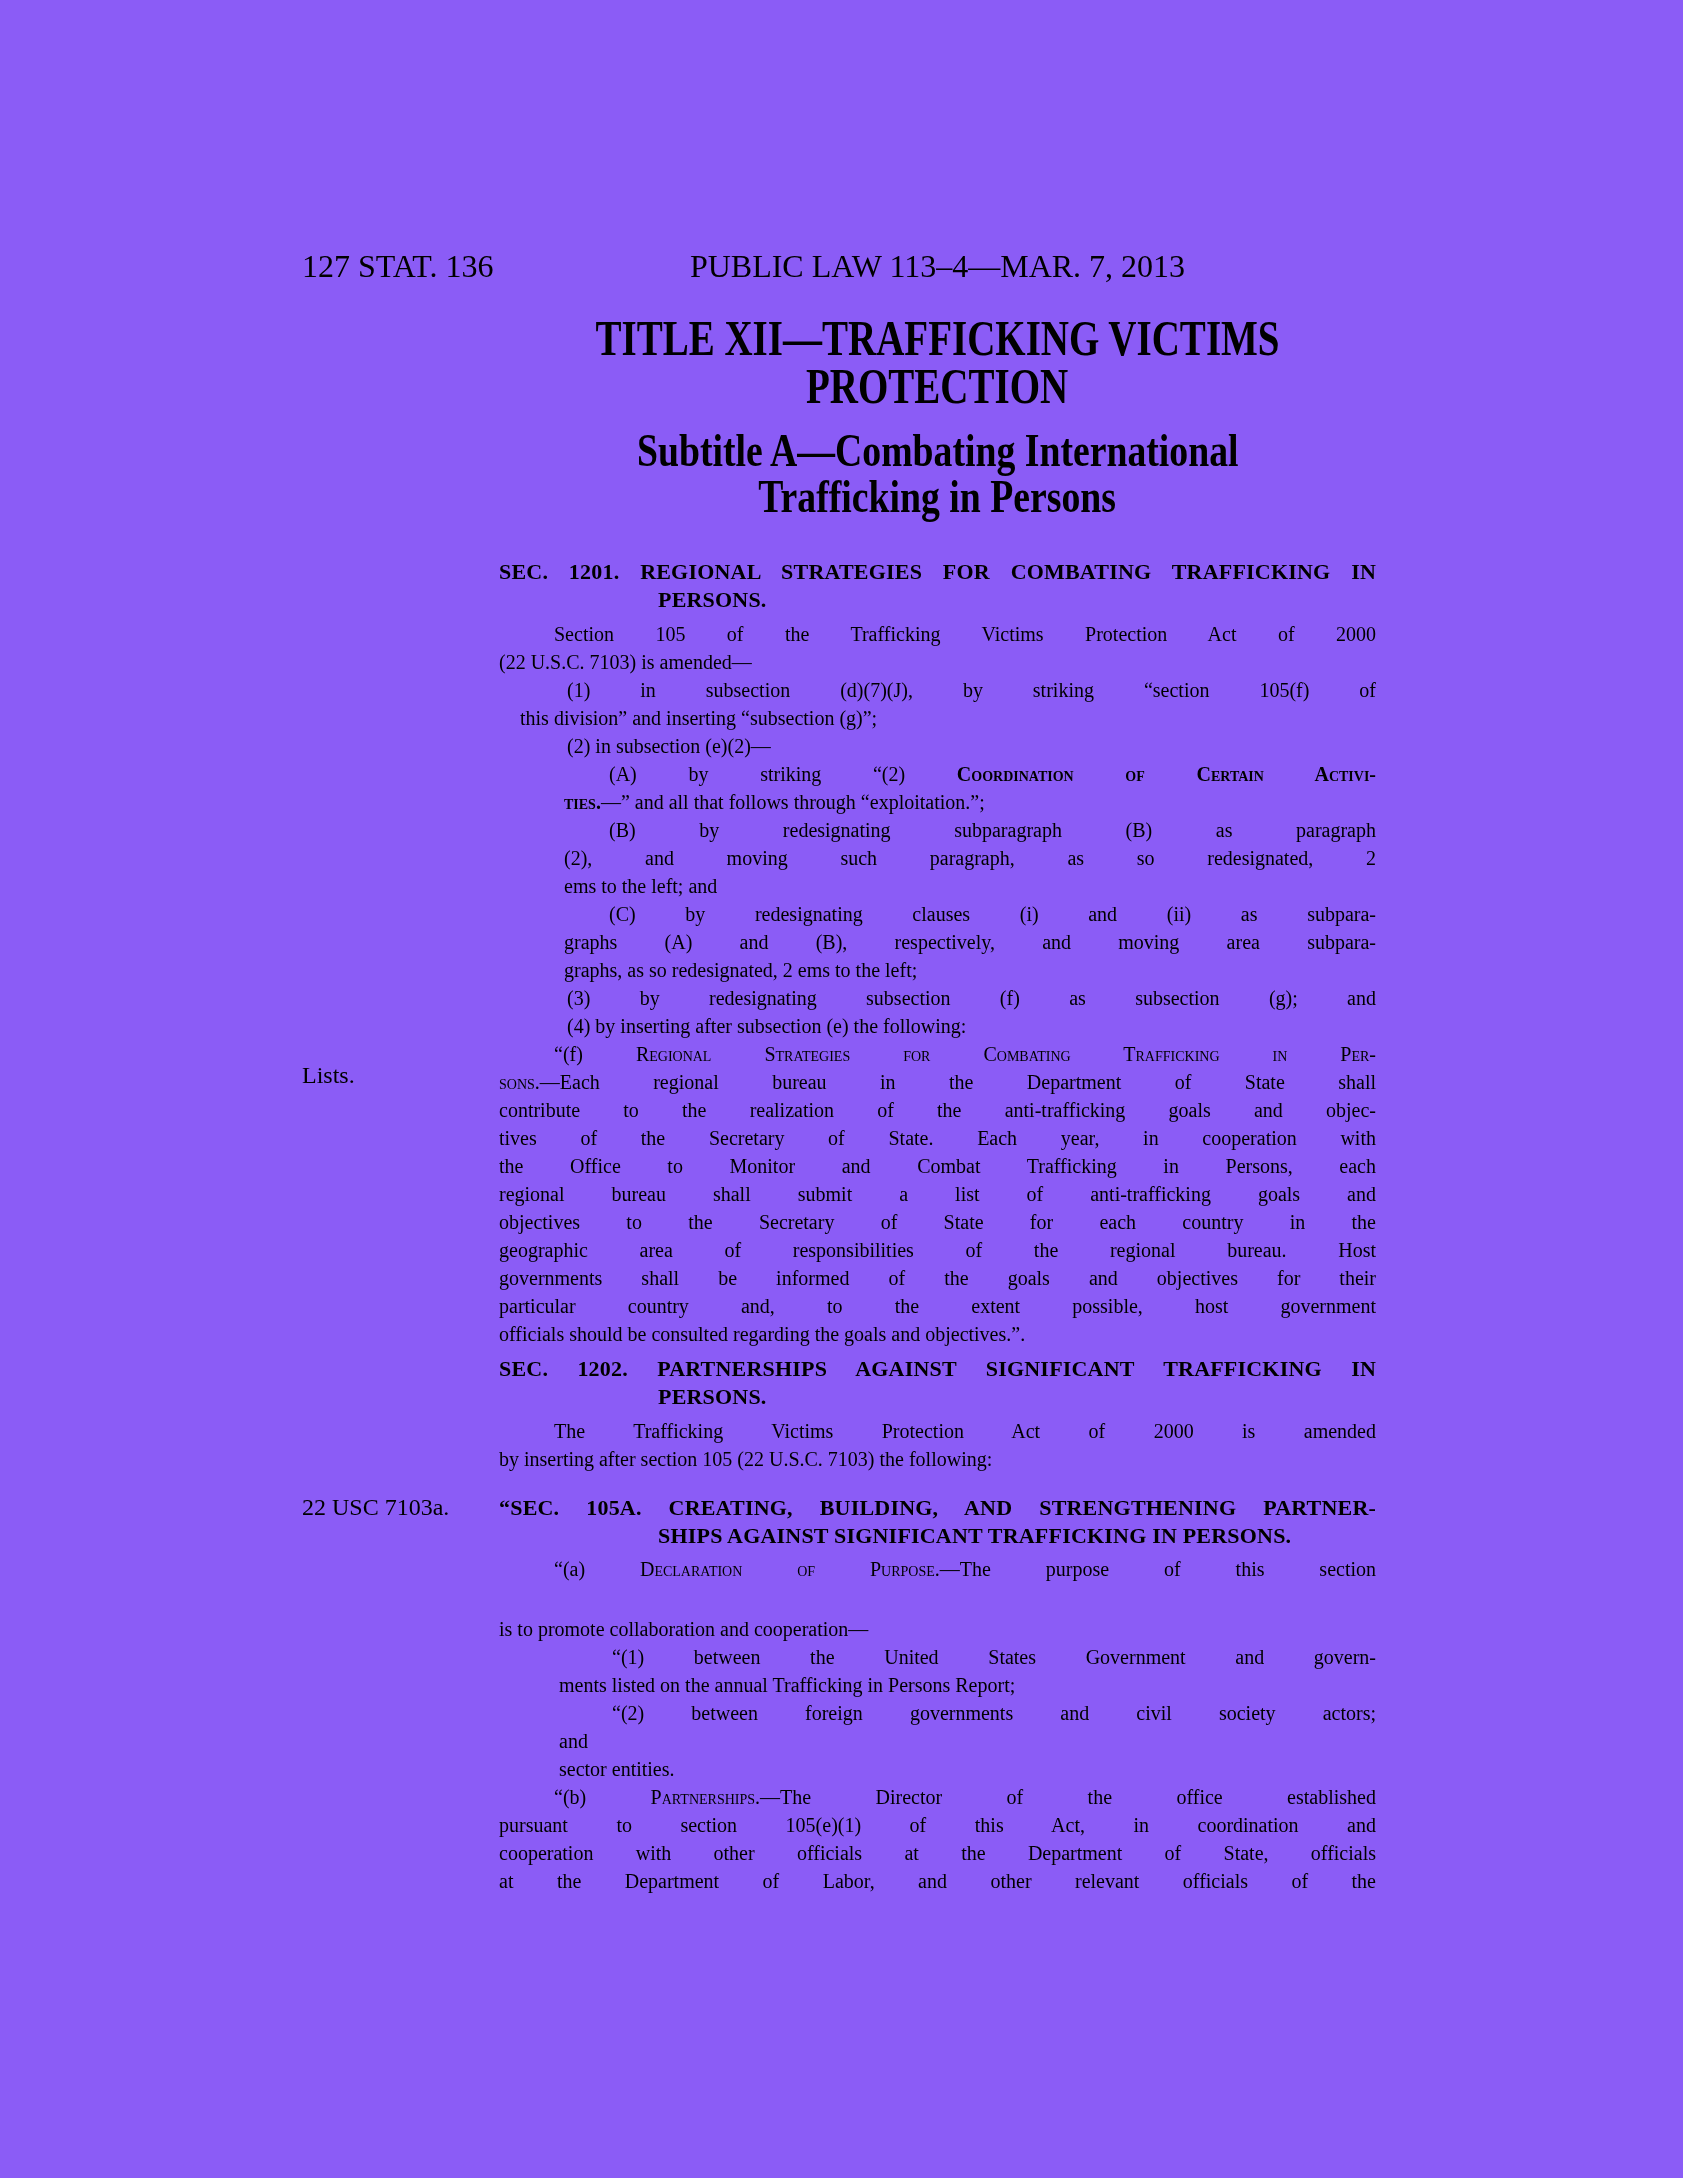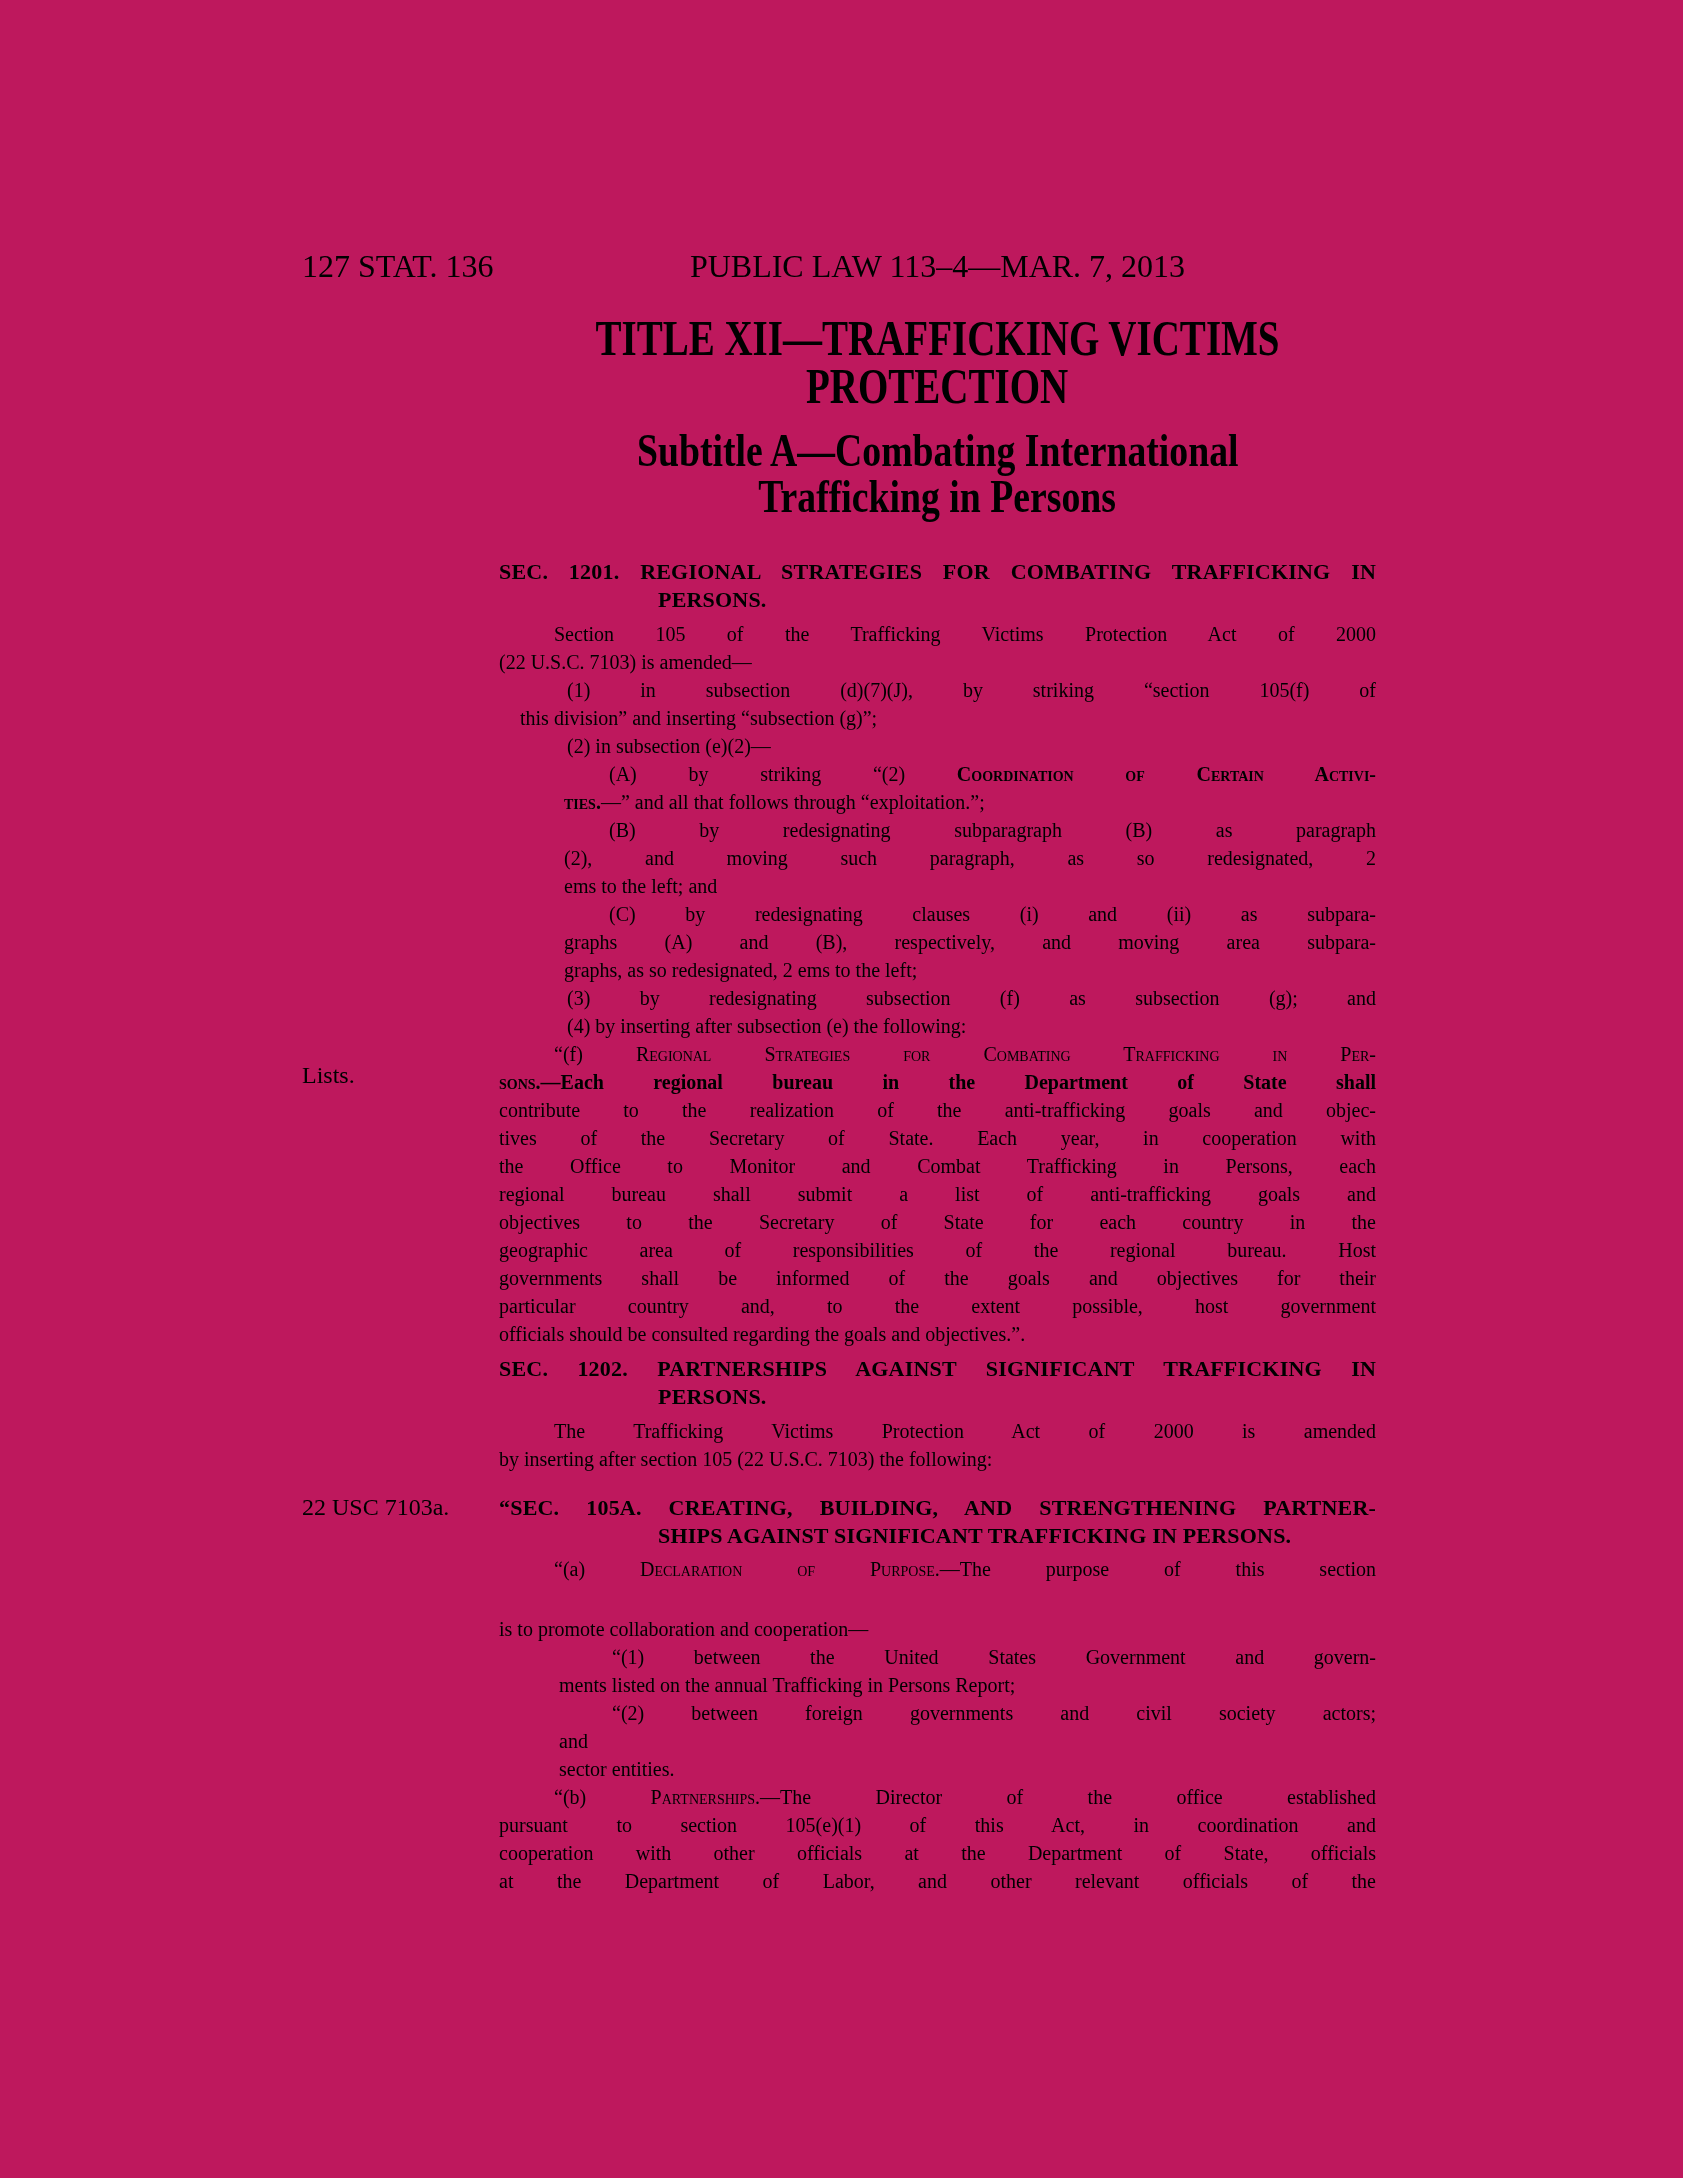--- a/index.html
+++ b/index.html
@@ -4,21 +4,21 @@
 <style>
   html, body { margin: 0; padding: 0; }
   body {
     width: 1683px; height: 2178px;
     background: #ffffff;
     font-family: "Liberation Serif", "DejaVu Serif", serif;
     color: #000000;
     position: relative;
     overflow: hidden;
   }
-  .page { position: absolute; left: 0; top: 0; width: 1683px; height: 2178px; background: #be185d; }
+  .page { position: absolute; left: 0; top: 0; width: 1683px; height: 2178px; background: #8b5cf6; }
 
   
   .runhead { position: absolute; top: 249px; left: 0; width: 1683px; font-size: 32px; line-height: 34px; }
   .runhead .stat { position: absolute; left: 302px; white-space: nowrap; }
   .runhead .law { position: absolute; left: 499px; width: 877px; text-align: center; white-space: nowrap; }
 
   
   .doc-title { position: absolute; top: 314px; left: 499px; width: 877px; text-align: center;
                font-weight: bold; font-size: 50px; line-height: 48px; }
   .doc-subtitle { position: absolute; top: 428px; left: 499px; width: 877px; text-align: center;
@@ -78,21 +78,21 @@
         <div class="ln" style="padding-left: 65px;"><span class="bsc">ties.</span><span>—” and all that follows through “exploitation.”;</span></div>
         <div class="ln j" style="padding-left: 110px;"><span>(B) by redesignating subparagraph (B) as paragraph</span></div>
         <div class="ln j" style="padding-left: 65px;"><span>(2), and moving such paragraph, as so redesignated, 2</span></div>
         <div class="ln" style="padding-left: 65px;"><span>ems to the left; and</span></div>
         <div class="ln j" style="padding-left: 110px;"><span>(C) by redesignating clauses (i) and (ii) as subpara-</span></div>
         <div class="ln j" style="padding-left: 65px;"><span>graphs (A) and (B), respectively, and moving area subpara-</span></div>
         <div class="ln" style="padding-left: 65px;"><span>graphs, as so redesignated, 2 ems to the left;</span></div>
         <div class="ln j" style="padding-left: 68px;"><span>(3) by redesignating subsection (f) as subsection (g); and</span></div>
         <div class="ln" style="padding-left: 68px;"><span>(4) by inserting after subsection (e) the following:</span></div>
         <div class="ln j" style="padding-left: 55px;"><span>“(f) </span><span class="sc">Regional Strategies for Combating Trafficking in Per-</span></div>
-        <div class="ln j" style="padding-left: 0px; font-weight: bold;"><span class="sc">sons.</span><span>—Each regional bureau in the Department of State shall</span></div>
+        <div class="ln j" style="padding-left: 0px;"><span class="sc">sons.</span><span>—Each regional bureau in the Department of State shall</span></div>
         <div class="ln j" style="padding-left: 0px;"><span>contribute to the realization of the anti-trafficking goals and objec-</span></div>
         <div class="ln j" style="padding-left: 0px;"><span>tives of the Secretary of State. Each year, in cooperation with</span></div>
         <div class="ln j" style="padding-left: 0px;"><span>the Office to Monitor and Combat Trafficking in Persons, each</span></div>
         <div class="ln j" style="padding-left: 0px;"><span>regional bureau shall submit a list of anti-trafficking goals and</span></div>
         <div class="ln j" style="padding-left: 0px;"><span>objectives to the Secretary of State for each country in the</span></div>
         <div class="ln j" style="padding-left: 0px;"><span>geographic area of responsibilities of the regional bureau. Host</span></div>
         <div class="ln j" style="padding-left: 0px;"><span>governments shall be informed of the goals and objectives for their</span></div>
         <div class="ln j" style="padding-left: 0px;"><span>particular country and, to the extent possible, host government</span></div>
         <div class="ln" style="padding-left: 0px;"><span>officials should be consulted regarding the goals and objectives.”.</span></div>
       </div>

